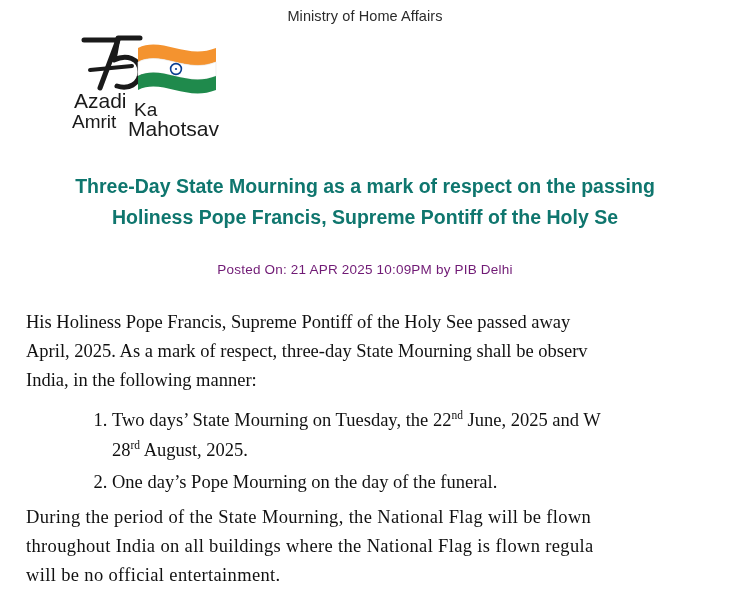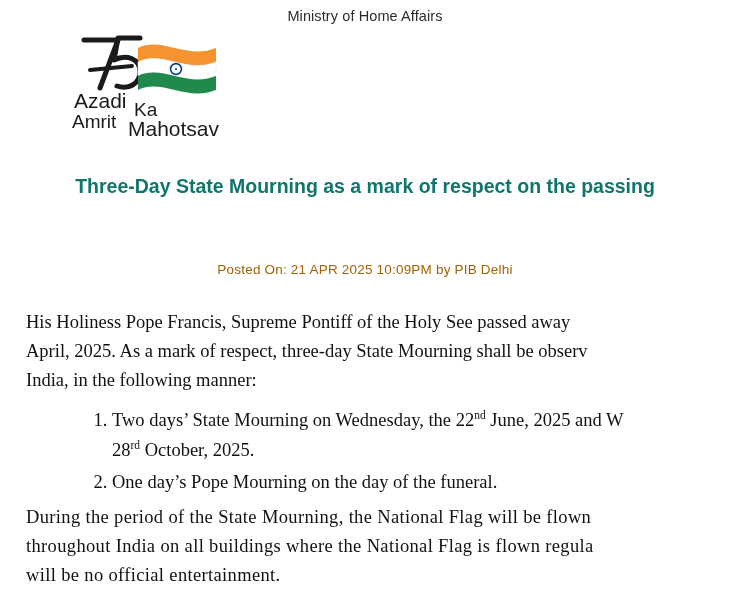--- a/index.html
+++ b/index.html
@@ -68,21 +68,21 @@
 
   
   .posted {
     position: absolute;
     top: 262px;
     left: 0;
     width: 730px;
     text-align: center;
     font-family: "Liberation Sans", sans-serif;
     font-size: 13.5px;
-    color: #a16207;
+    color: #701a75;
     letter-spacing: 0.2px;
   }
 
   
   .body-text {
     position: absolute;
     top: 308px;
     left: 26px;
     width: 740px;
     font-family: "Liberation Serif", serif;
@@ -144,36 +144,37 @@
         <text x="4" y="82" font-family="Liberation Sans, sans-serif" font-size="21" fill="#1a1a1a">Azadi</text>
         <text x="64" y="90" font-family="Liberation Sans, sans-serif" font-size="19" fill="#1a1a1a">Ka</text>
         <text x="2" y="102" font-family="Liberation Sans, sans-serif" font-size="19" fill="#1a1a1a">Amrit</text>
         <text x="58" y="110" font-family="Liberation Sans, sans-serif" font-size="21" fill="#1a1a1a">Mahotsav</text>
       </g>
     </svg>
   </div>
 
   <h1 class="title">
     <span class="line">Three-Day State Mourning as a mark of respect on the passing</span>
+    <span class="line">Holiness Pope Francis, Supreme Pontiff of the Holy Se</span>
   </h1>
 
   <div class="posted">Posted On: 21 APR 2025 10:09PM by PIB Delhi</div>
 
   <div class="body-text">
 
     <p class="para justified">
       <span class="ln">His Holiness Pope Francis, Supreme Pontiff of the Holy See passed away</span>
       <span class="ln">April, 2025. As a mark of respect, three-day State Mourning shall be observ</span>
       <span class="ln">India, in the following manner:</span>
     </p>
 
     <ol class="points">
       <li>
-        <span>Two days’ State Mourning on Wednesday, the 22</span><sup>nd</sup><span> June, 2025 and W</span><br>
-        <span>28</span><sup>rd</sup><span> October, 2025.</span>
+        <span>Two days’ State Mourning on Tuesday, the 22</span><sup>nd</sup><span> June, 2025 and W</span><br>
+        <span>28</span><sup>rd</sup><span> August, 2025.</span>
       </li>
       <li>
         <span>One day’s Pope Mourning on the day of the funeral.</span>
       </li>
     </ol>
 
     <p class="para justified wide">
       <span class="ln">During the period of the State Mourning, the National Flag will be flown</span>
       <span class="ln">throughout India on all buildings where the National Flag is flown regula</span>
       <span class="ln">will be no official entertainment.</span>

